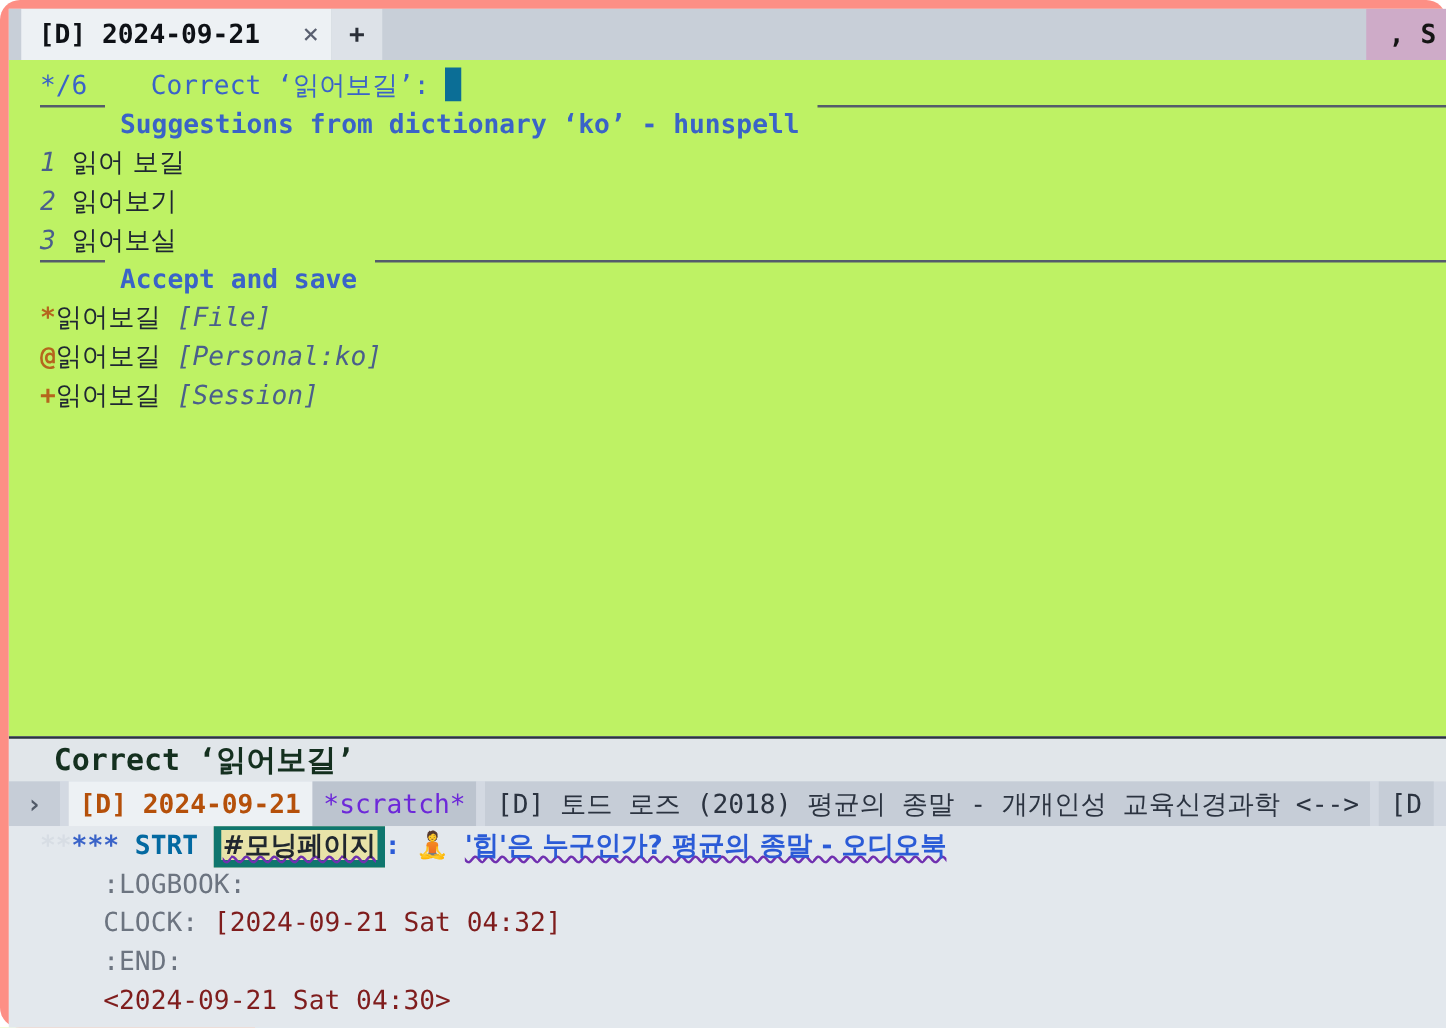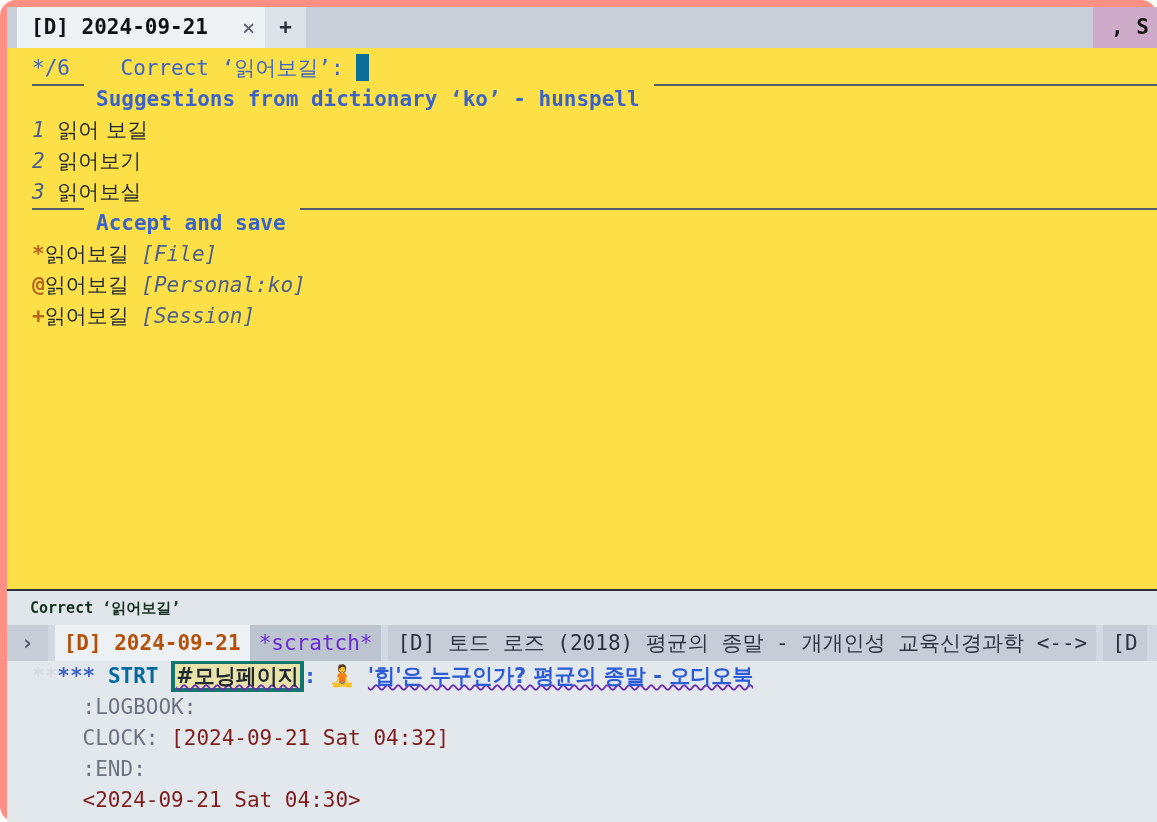--- a/index.html
+++ b/index.html
@@ -80,21 +80,21 @@
     font-weight: normal;
     margin-left: 4px;
     cursor: pointer;
   }
 
   
   #main {
     position: absolute;
     left: 0; top: 41px;
     width: 1150px; height: 541px;
-    background: #fde047;
+    background: #bef264;
     padding: 5px 0 0 0;
     overflow: hidden;
   }
   .line {
     height: 31px;
     line-height: 31px;
     white-space: pre;
     padding-left: 25px;
     color: #2b3340;
   }
@@ -134,23 +134,23 @@
 
   
   #modeline {
     position: absolute;
     left: 0; top: 582px;
     width: 1150px; height: 36px;
     background: #e1e6ea;
     border-top: 2px solid #2b3340;
     color: #14301f;
     font-weight: bold;
-    font-size: 15px;
+    font-size: 24px;
     line-height: 34px;
-    padding-left: 23px;
+    padding-left: 36px;
     white-space: pre;
   }
 
   
   #buffertabs {
     position: absolute;
     left: 0; top: 618px;
     width: 1150px; height: 36px;
     background: #d3d9e2;
     display: flex;
@@ -198,21 +198,21 @@
     height: 31px;
     line-height: 31px;
     white-space: pre;
     padding-left: 25px;
   }
   .stars-hidden { color: #d7dde4; font-weight: bold; }
   .stars { color: #3a63c8; font-weight: bold; }
   .todo-strt { color: #0369a1; font-weight: bold; }
   .hl-word {
     background: #e8e3a8;
-    border: 4px solid #0f766e;
+    border: 6px solid #0f766e;
     padding: 0 1px;
     font-weight: bold;
     color: #20272f;
     text-decoration: underline wavy #7030b0;
     text-decoration-thickness: 2px;
   }
   .hl-plain { color: #2b5bd7; font-weight: bold; }
   .wavy { text-decoration: underline wavy #7030b0; text-decoration-thickness: 2px; }
   .drawer { color: #6c7480; }
   .ts { color: #7f1d1d; }

